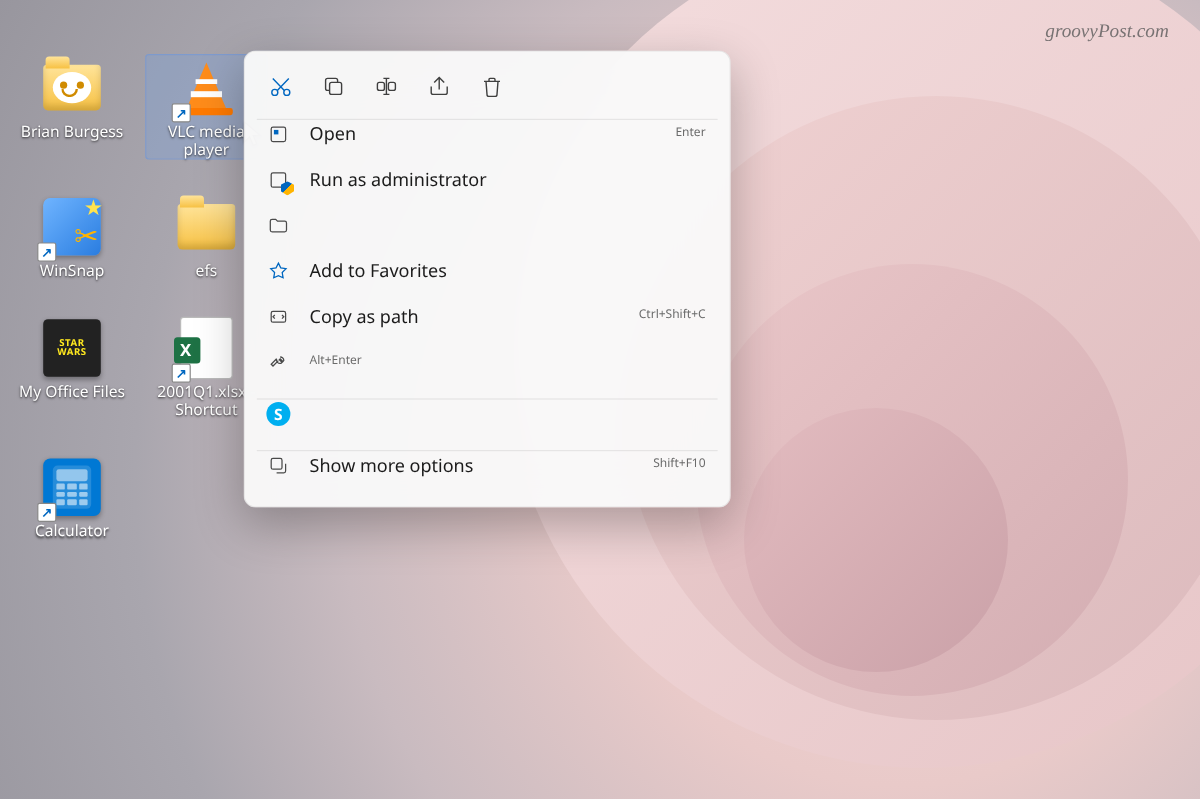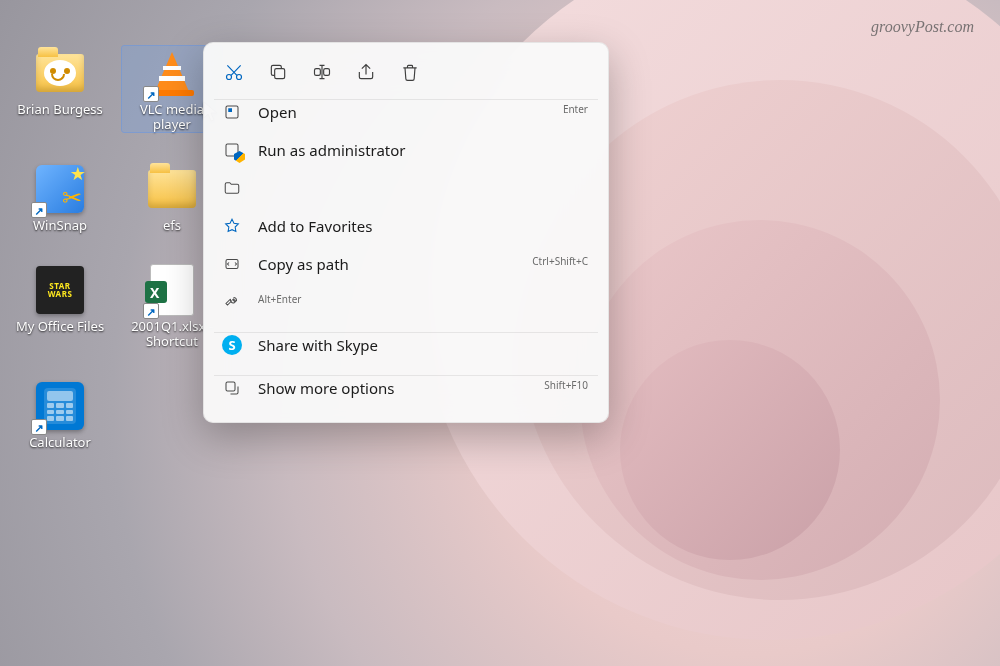--- a/index.html
+++ b/index.html
@@ -293,21 +293,20 @@
           <path d="M14 6 a4 4 0 0 1 4 4 l-1 1 -3-3 -1 1 3 3 -1 1 a4 4 0 0 1-5-5 L4 14 l2 2 6-6"></path>
         </svg>
       </span>
     <span class="hint">Alt+Enter</span>
   </div>
 
   <div class="ctx-sep"></div>
 
   <div class="ctx-item">
     <span class="ico skype">S</span>
-    <span class="txt">Share with Skype</span>
   </div>
 
   <div class="ctx-sep"></div>
 
   <div class="ctx-item">
     <span class="ico">
         <svg viewBox="0 0 24 24">
           <rect x="4" y="4" width="12" height="12" rx="2"></rect>
           <path d="M10 20 h8 a2 2 0 0 0 2-2 v-8"></path>
         </svg>

